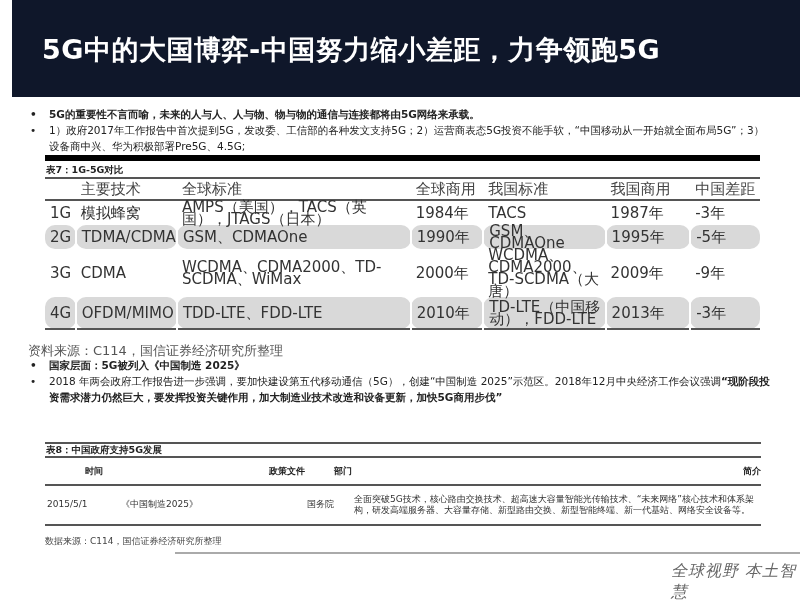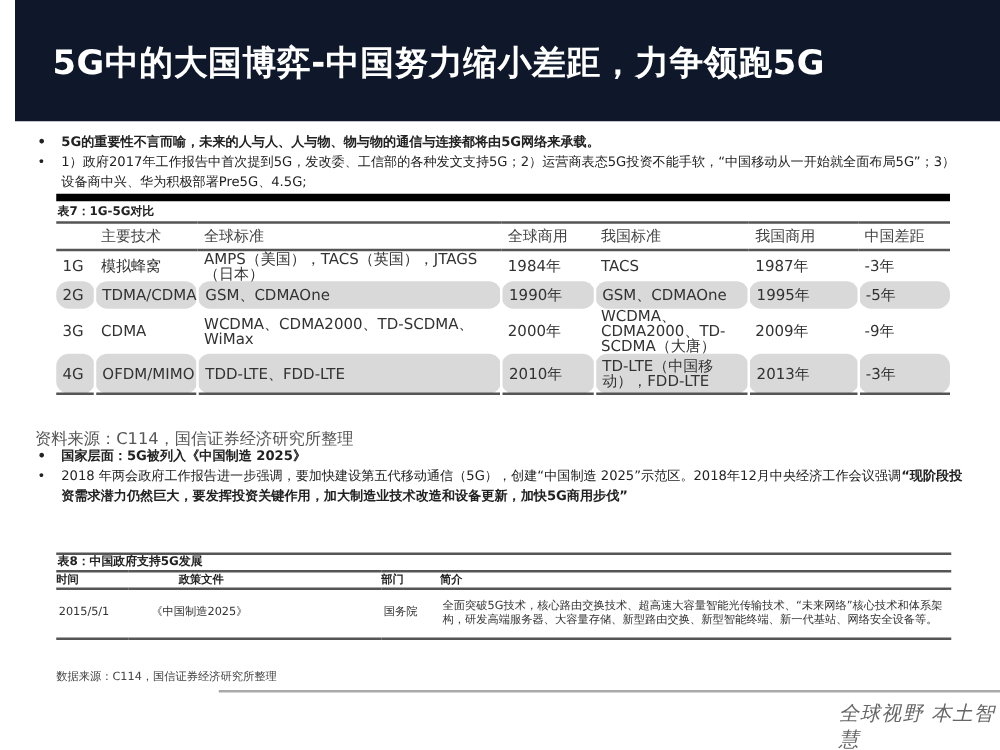--- a/index.html
+++ b/index.html
@@ -25,37 +25,37 @@
   }
   .bullet .dot { position: absolute; left: 2px; top: 0; }
   .bullet.bold { font-weight: bold; }
   .bullet .b { font-weight: bold; }
 
   .table7-wrap { position: absolute; left: 45px; top: 155px; width: 715px; }
   .table-caption {
     font-size: 9.5px; font-weight: bold; line-height: 14px; padding: 2px 0 0 1px;
     border-top: 6px solid #000000;
   }
-  table { border-collapse: collapse; width: 100%; font-size: 12px; }
+  table { border-collapse: collapse; width: 100%; font-size: 15px; }
   .t7 { border-top: 2px solid #555; border-bottom: 2px solid #555; }
   .t7 th { font-weight: normal; color: #444; text-align: left; height: 22px; padding-left: 5px; border-bottom: 2px solid #555; }
   .t7 td { padding-left: 5px; vertical-align: middle; line-height: 12px; color: #333; }
   .t7 tr.r td { height: 22px; }
   .t7 tr.tall td { height: 32px; }
   .t7 tr.shade td { background: #d9d9d9; border-right: 2px solid #fff; border-radius: 10px; }
   .t7 tr.shade td:last-child { border-right: none; }
 
   .src1 { position: absolute; left: 28px; top: 342px; font-size: 13px; color: #555; }
   .bullets2 { position: absolute; left: 28px; top: 357px; width: 745px; }
   .bullets2 .bullet { font-size: 10.5px; line-height: 16px; }
 
   .table8-wrap { position: absolute; left: 45px; top: 442px; width: 716px; }
   .t8cap { font-size: 9.5px; font-weight: bold; line-height: 12px; border-top: 2px solid #555; padding-left: 1px; }
   .t8 { border-top: 2px solid #555; border-bottom: 2px solid #555; font-size: 9px; }
-  .t8 th { font-weight: bold; text-align: left; height: 14px; line-height: 12px; border-bottom: 2px solid #555; margin-left: 32px; }
+  .t8 th { font-weight: bold; text-align: right; height: 28px; line-height: 12px; border-bottom: 2px solid #555; margin-left: 32px; }
   .t8 td { vertical-align: middle; line-height: 11.5px; color: #333; padding: 1px 2px; }
   .t8 tr.shade td { background: #d9d9d9; border-right: 2px solid #fff; }
   .t8 tr.shade td:last-child { border-right: none; }
   .src2 { position: absolute; left: 45px; top: 535px; font-size: 9px; color: #444; }
 
   .footer-line { position: absolute; left: 175px; top: 552px; width: 625px; height: 2px; background: #aaa; }
   .footer-logo { position: absolute; left: 671px; top: 561px; text-align: left; }
   .footer-cn { font-size: 16px; color: #666; font-family: "DejaVu Serif", serif; font-style: italic; letter-spacing: 1px; }
   .footer-en { font-size: 5px; color: #666; font-weight: bold; letter-spacing: 0.5px; font-family: "DejaVu Serif", serif; }
 </style>

